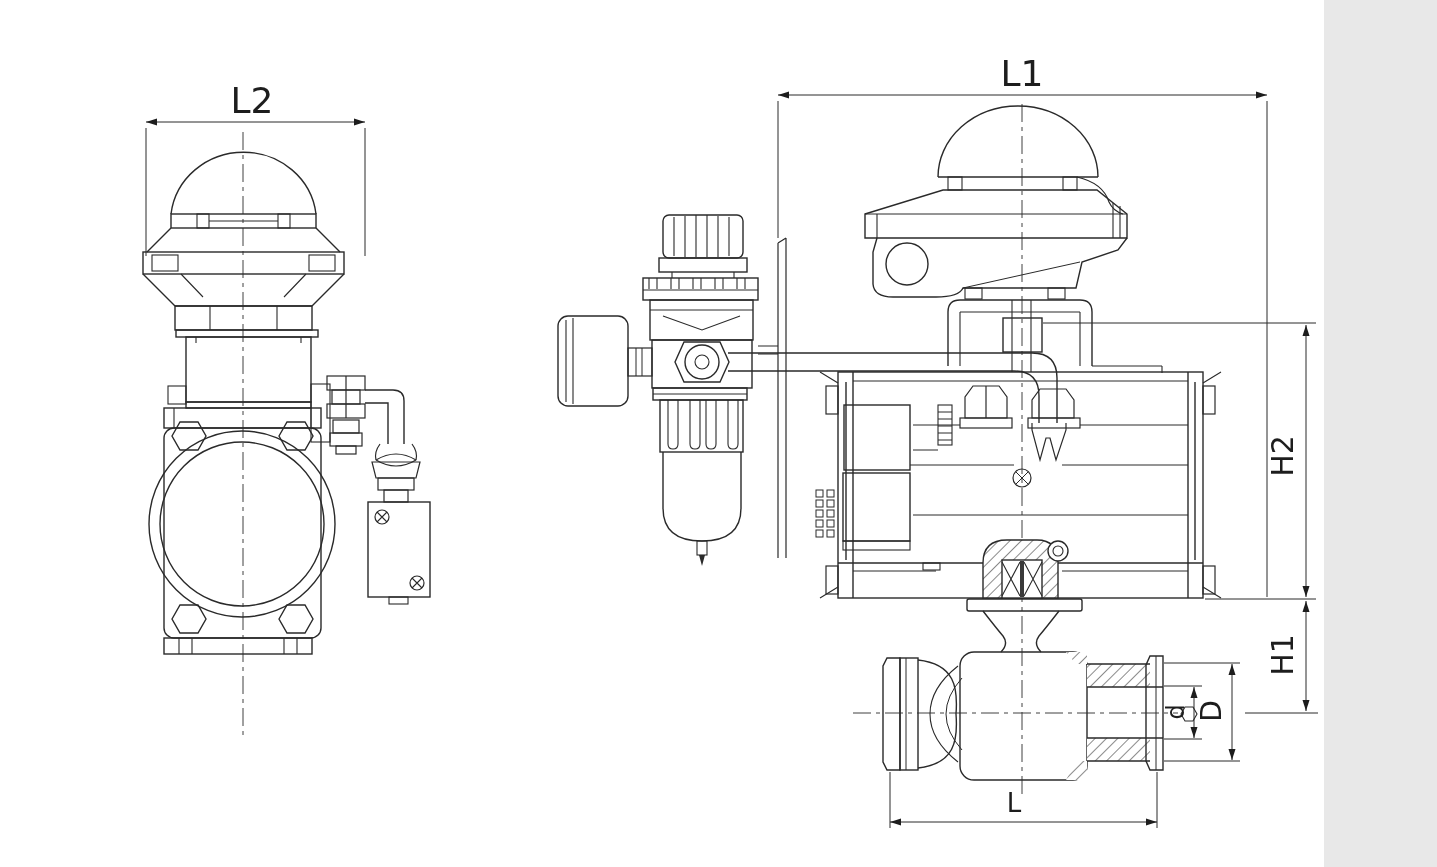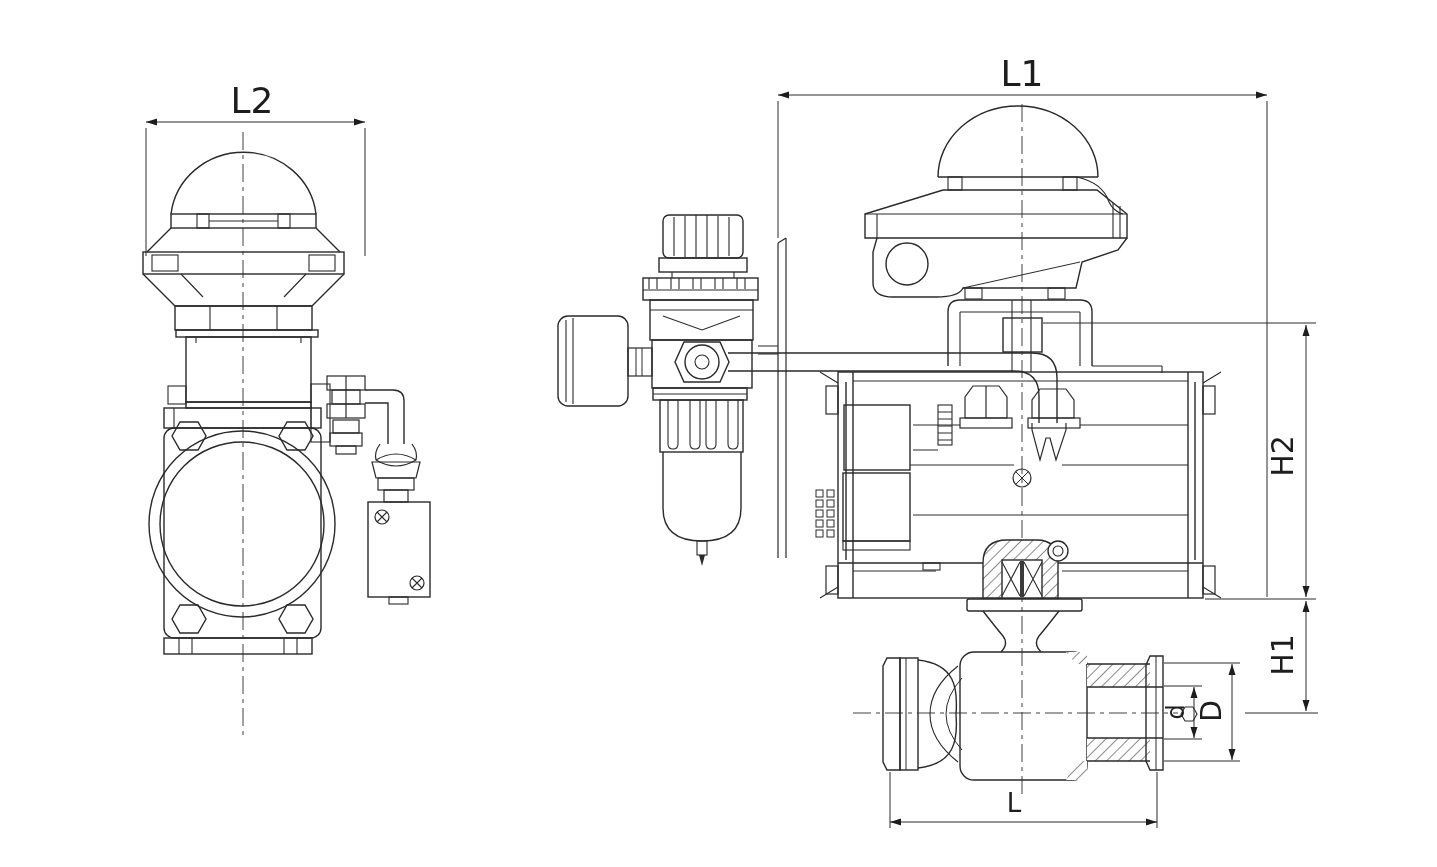--- a/index.html
+++ b/index.html
@@ -1,17 +1,17 @@
 <!DOCTYPE html>
 <html><head>
 <meta charset="utf-8">
 <style>
   html,body{margin:0;padding:0;background:#e8e8e8;}
   .sheet{
-    width:1437px;height:867px;background:#ffffff;position:relative;
+    width:1324px;height:867px;background:#ffffff;position:relative;
     font-family:"DejaVu Sans", sans-serif;overflow:hidden;
   }
   svg{display:block}
   .dimtext{fill:#1d1d1d;}
 </style>
 </head>
 <body>
 
 <div class="sheet">
 <svg width="1437" height="867" viewBox="0 0 1437 867">

